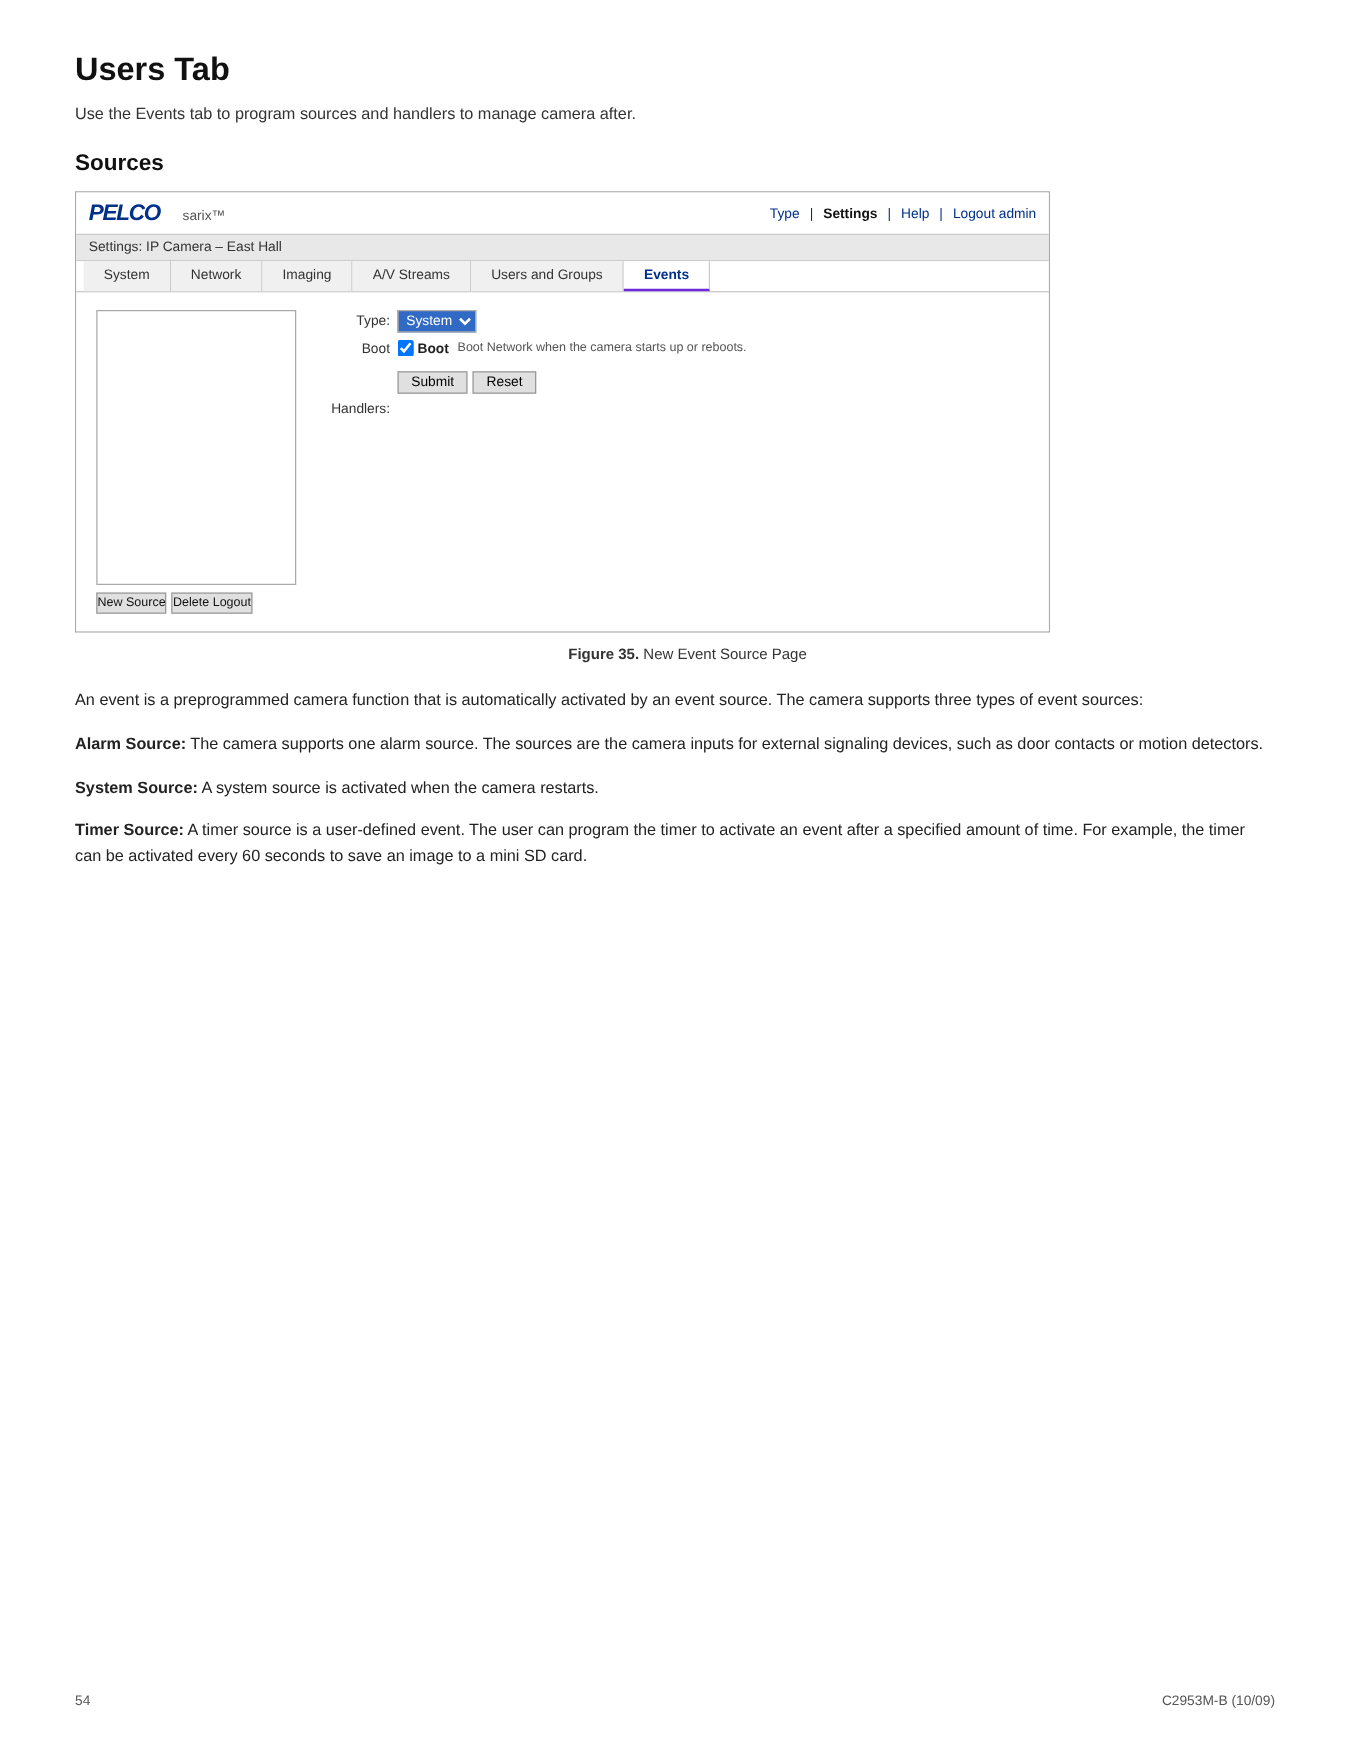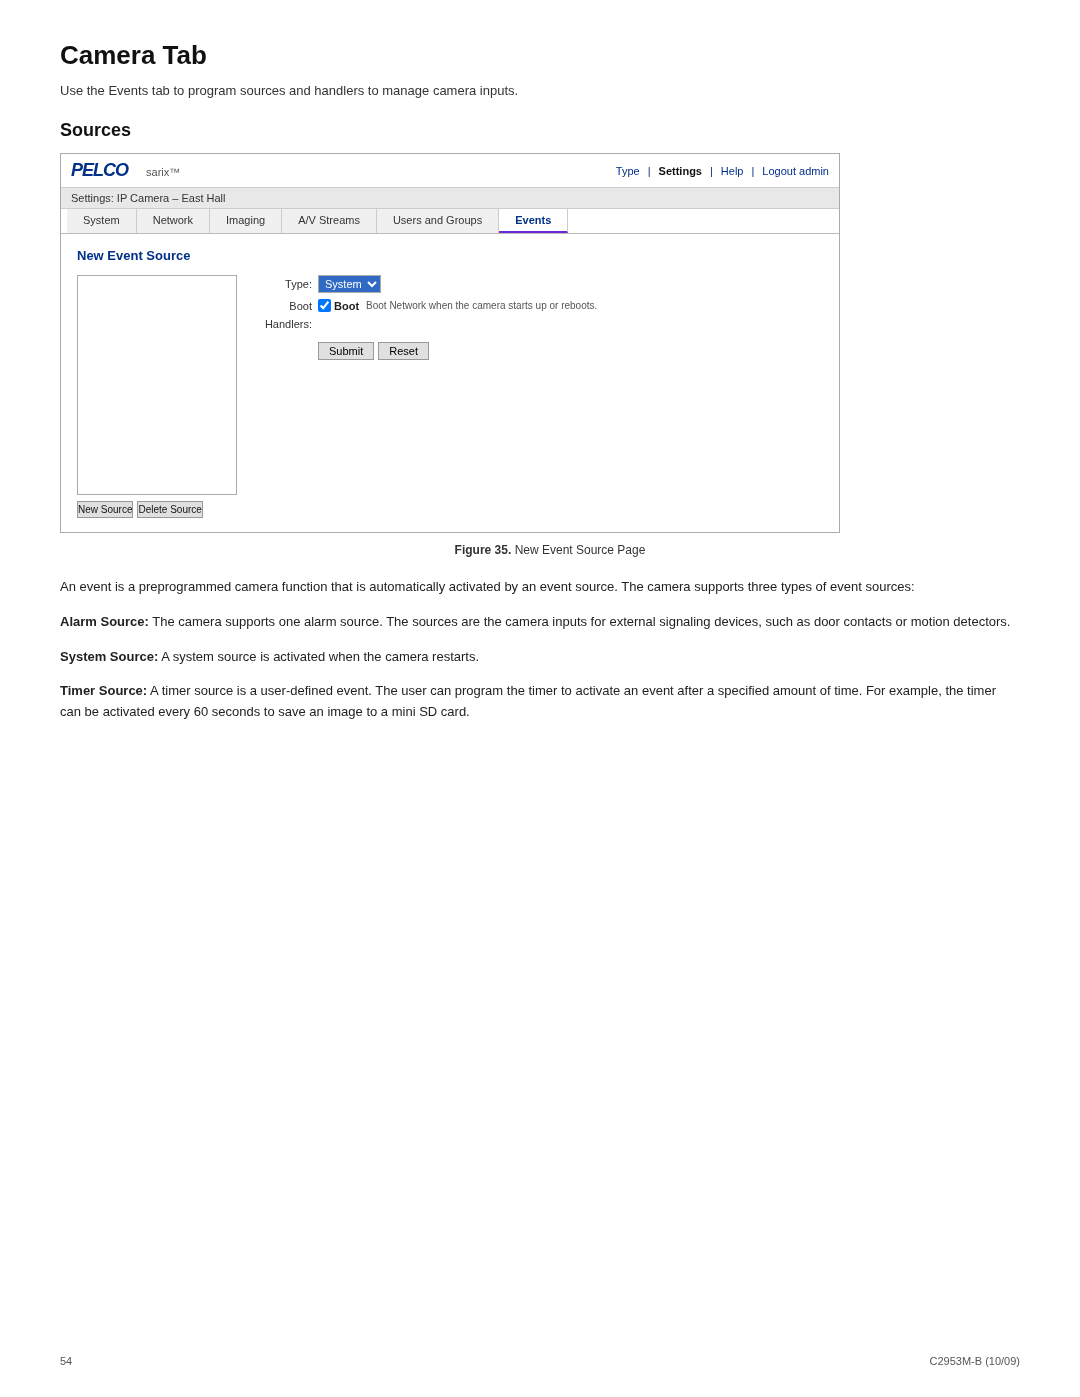--- a/index.html
+++ b/index.html
@@ -266,23 +266,23 @@
     }
 
     .separator {
       color: #aaa;
       margin: 0 2px;
     }
   </style>
 </head>
 <body>
 
-<h1 class="page-title">Camera Tab</h1>
-
-<p class="page-desc">Use the Events tab to program sources and handlers to manage camera inputs.</p>
+<h1 class="page-title">Users Tab</h1>
+
+<p class="page-desc">Use the Events tab to program sources and handlers to manage camera after.</p>
 
 <h2 class="section-heading">Sources</h2>
 
 <div class="ui-screenshot">
 
   <div class="ui-topbar">
     <div class="pelco-logo">
       <span class="pelco-text">PELCO</span>
       <span class="sarix-text">sarix™</span>
     </div>
@@ -302,29 +302,28 @@
   <div class="ui-nav">
     <div class="ui-nav-tab">System</div>
     <div class="ui-nav-tab">Network</div>
     <div class="ui-nav-tab">Imaging</div>
     <div class="ui-nav-tab">A/V Streams</div>
     <div class="ui-nav-tab">Users and Groups</div>
     <div class="ui-nav-tab active">Events</div>
   </div>
 
   <div class="ui-main">
-    <div class="ui-section-title">New Event Source</div>
 
     <div class="ui-content-area">
 
       <div class="ui-list-panel">
         <div class="ui-list-box"></div>
         <div class="ui-list-buttons">
           <button class="ui-btn-small">New Source</button>
-          <button class="ui-btn-small">Delete Source</button>
+          <button class="ui-btn-small">Delete Logout</button>
         </div>
       </div>
 
       <div class="ui-form-panel">
 
 
         <div class="ui-form-row">
           <span class="ui-form-label">Type:</span>
           <select class="ui-form-select">
             <option>System</option>
@@ -334,30 +333,30 @@
         </div>
 
         <div class="ui-form-row">
           <span class="ui-form-label">Boot</span>
           <input type="checkbox" class="ui-checkbox" checked="" style="">
           <span style="font-size:11px;font-weight:bold;margin-right:3px;">Boot</span>
           <span class="ui-boot-text">Boot Network when the camera starts up or reboots.</span>
         </div>
 
         <div class="ui-form-row">
-          <span class="ui-form-label">Handlers:</span>
-        </div>
-
-        <div class="ui-form-row">
           <span class="ui-form-label"></span>
           <div class="ui-form-action-row">
             <button class="ui-btn-submit">Submit</button>
             <button class="ui-btn-submit">Reset</button>
           </div>
         </div>
+
+        <div class="ui-form-row">
+          <span class="ui-form-label">Handlers:</span>
+        </div>
       </div>
     </div>
   </div>
 </div>
 
 <p class="figure-caption">
   <strong>Figure 35.</strong>
   <span> </span><span>New Event Source Page</span>
 </p>
 

